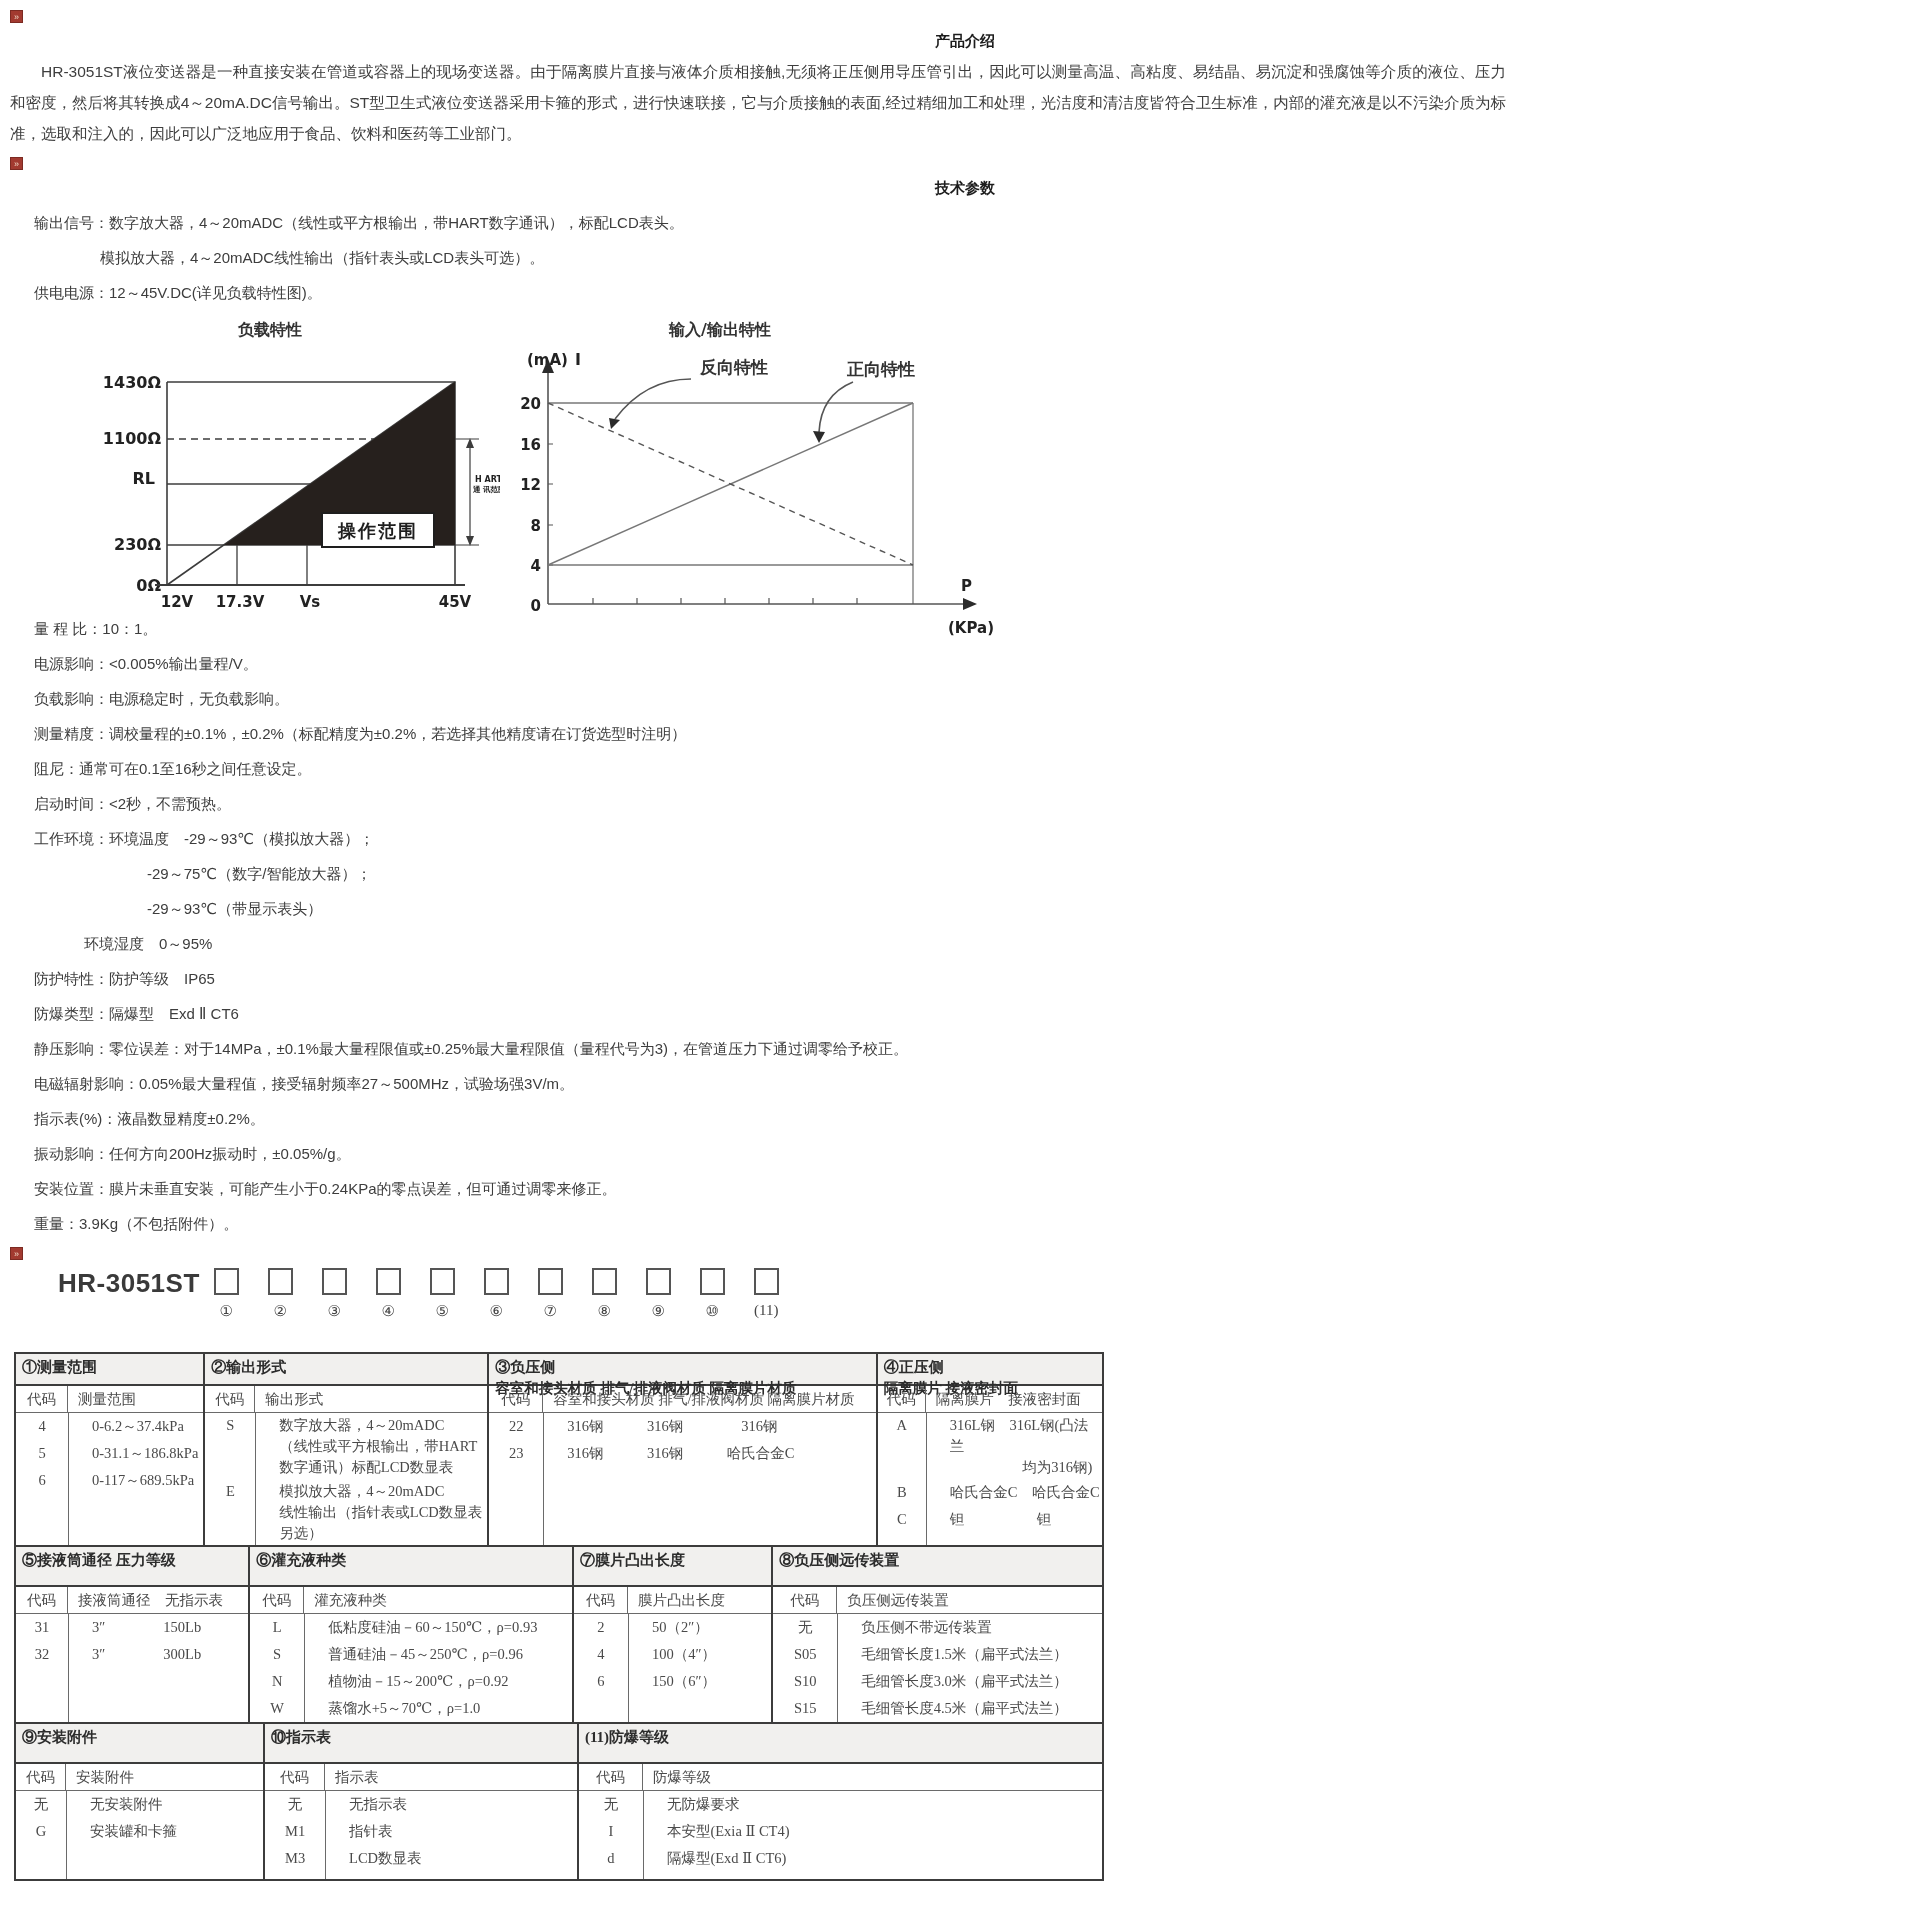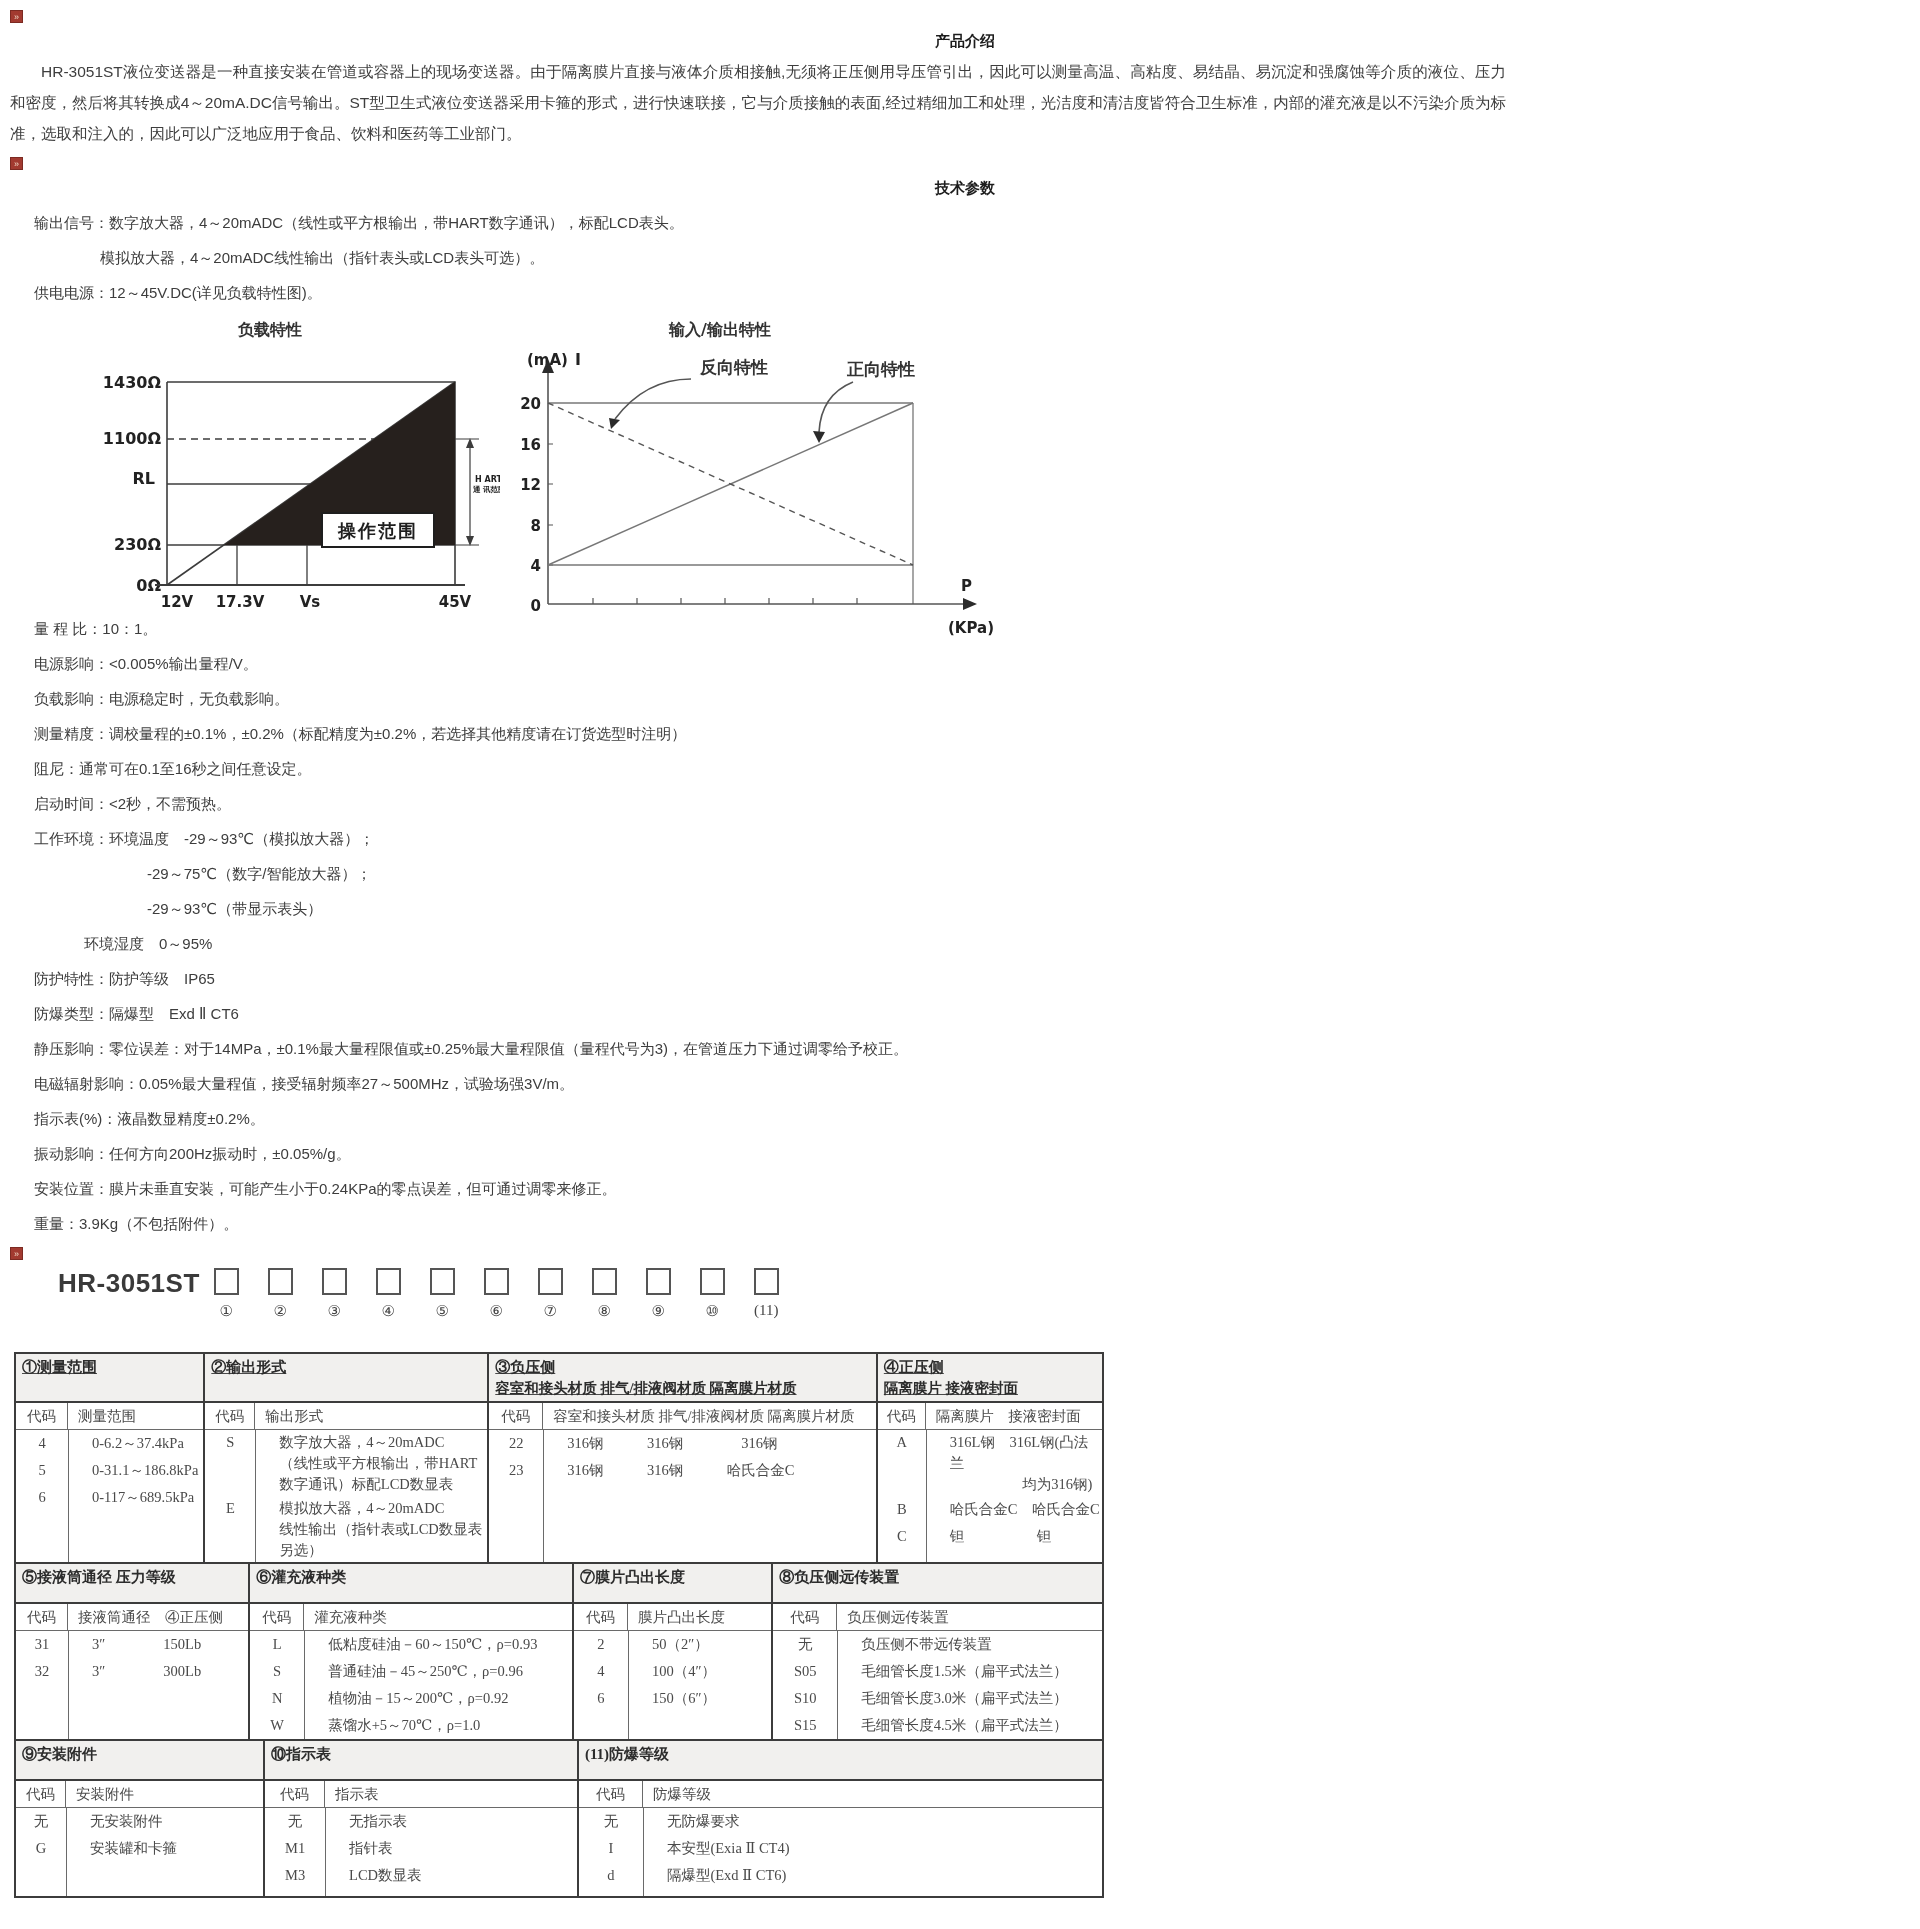--- a/index.html
+++ b/index.html
@@ -51,21 +51,21 @@
     width:1090px; margin-left:4px; margin-top:32px;
     border:2px solid #3c3c3c;
     font-family:"Liberation Serif","DejaVu Serif",serif;
     font-size:14.5px; color:#4a4a4a; background:#fff;
   }
   .band { display:flex; }
   .band + .band { border-top:2px solid #3c3c3c; }
   .tsec { border-right:2px solid #3c3c3c; display:flex; flex-direction:column; }
   .tsec:last-child { border-right:none; }
   .tsec-head { background:#f1f0ee; border-bottom:2px solid #3c3c3c; padding:3px 6px 2px 6px; }
-  .band1 .tsec-head { height:49px;text-decoration:underline; }
+  .band1 .tsec-head { height:32px; }
   .band2 .tsec-head, .band3 .tsec-head { height:40px; }
   .tsec-title { font-size:15px; font-weight:bold; color:#2c2c2c; line-height:21px; }
   .tsec-sub { font-size:14.5px; font-weight:bold; color:#2c2c2c; line-height:21px; }
   .tsub-row { display:flex; height:27px; line-height:26px; border-bottom:1px solid #6a6a6a; }
   .tsub-code { text-align:center; border-right:1px solid #6a6a6a; flex:none; }
   .tsub-val { padding-left:10px; flex:1; white-space:pre-wrap; }
   .tbody { position:relative; flex:1; }
   .vline { position:absolute; top:0; bottom:0; width:1px; background:#6a6a6a; }
   .trow { display:flex; line-height:27px; }
   .trow .tcode { text-align:center; flex:none; }
@@ -336,21 +336,21 @@
       </div>
     </div>
 
     <div class="band band2">
       <div class="tsec" style="width:235px">
         <div class="tsec-head">
             <div class="tsec-title">⑤接液筒通径 压力等级</div>
           </div>
         <div class="tsub-row">
             <span class="tsub-code" style="width:52px">代码</span>
-            <span class="tsub-val">接液筒通径　④正压侧</span>
+            <span class="tsub-val">接液筒通径　无指示表</span>
           </div>
         <div class="tbody">
             <div class="vline" style="left:52px"></div>
           <div class="trow">
               <span class="tcode" style="width:52px">31</span>
               <span class="tval">3″　　　　150Lb</span>
             </div>
           <div class="trow">
               <span class="tcode" style="width:52px">32</span>
               <span class="tval">3″　　　　300Lb</span>

